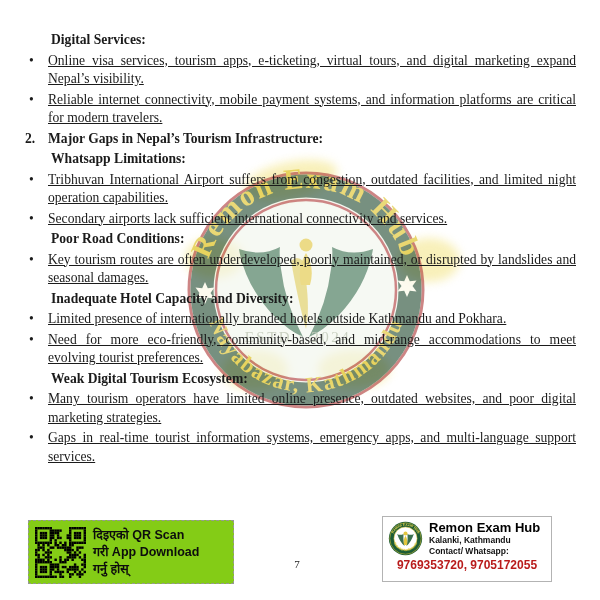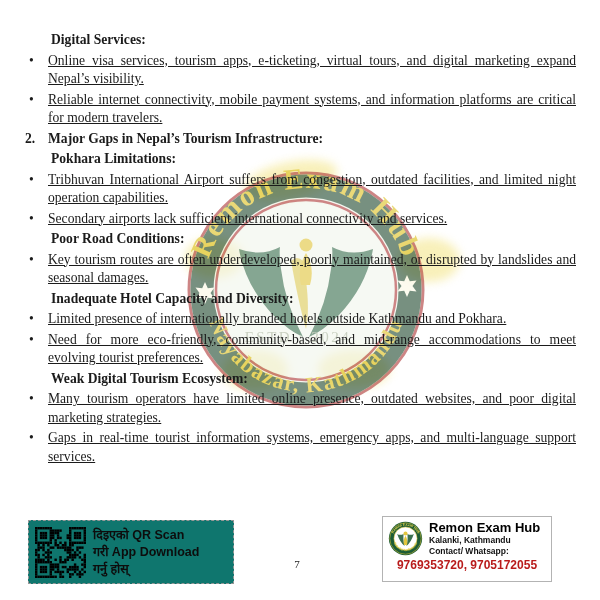--- a/index.html
+++ b/index.html
@@ -16,21 +16,21 @@
        font-size:13.6px;line-height:18.5px;}
   .item{margin:0 0 2px 0;}
   .h{font-weight:bold;margin-left:26px;}
   .num-h{display:flex;font-weight:bold;}
   .num-h .num{width:23px;flex:none;}
   .bullet{position:relative;padding-left:23px;text-align:justify;text-align-last:left;text-decoration:underline;}
   .bullet::before{content:"\2022";position:absolute;left:4px;top:0;}
 
   
   .qr-box{position:absolute;left:28px;top:520px;width:206px;height:64px;box-sizing:border-box;
-          border:1.5px dashed #979797;background:#0f766e;display:flex;align-items:center;
+          border:1.5px dashed #979797;background:#84cc16;display:flex;align-items:center;
           gap:7px;padding:4px 6px;z-index:3;}
   .qr-box svg{flex:none;}
   .qr-text{font-family:"Liberation Sans",sans-serif;font-weight:bold;font-size:12.5px;
            line-height:17px;color:#0d0d0d;white-space:nowrap;}
   .page-num{position:absolute;left:282px;top:558px;width:30px;text-align:center;
             font-size:11px;color:#222;z-index:3;}
   .info-box{position:absolute;left:382px;top:516px;width:170px;height:66px;box-sizing:border-box;
             border:1px solid #b3b3b3;background:#fff;padding:3px 4px 2px 4px;z-index:3;
             font-family:"Liberation Sans",sans-serif;}
   .info-row{display:flex;align-items:center;gap:5px;}
@@ -86,21 +86,21 @@
   </div>
 
   <div class="doc">
     <div class="item h">Digital Services:</div>
     <div class="item bullet">Online visa services, tourism apps, e-ticketing, virtual tours, and digital marketing expand Nepal’s visibility.</div>
     <div class="item bullet">Reliable internet connectivity, mobile payment systems, and information platforms are critical for modern travelers.</div>
     <div class="item num-h">
       <span class="num">2.</span>
       <span>Major Gaps in Nepal’s Tourism Infrastructure:</span>
     </div>
-    <div class="item h">Pokhara Limitations:</div>
+    <div class="item h">Whatsapp Limitations:</div>
     <div class="item bullet">Tribhuvan International Airport suffers from congestion, outdated facilities, and limited night operation capabilities.</div>
     <div class="item bullet">Secondary airports lack sufficient international connectivity and services.</div>
     <div class="item h">Poor Road Conditions:</div>
     <div class="item bullet">Key tourism routes are often underdeveloped, poorly maintained, or disrupted by landslides and seasonal damages.</div>
     <div class="item h">Inadequate Hotel Capacity and Diversity:</div>
     <div class="item bullet">Limited presence of internationally branded hotels outside Kathmandu and Pokhara.</div>
     <div class="item bullet">Need for more eco-friendly, community-based, and mid-range accommodations to meet evolving tourist preferences.</div>
     <div class="item h">Weak Digital Tourism Ecosystem:</div>
     <div class="item bullet">Many tourism operators have limited online presence, outdated websites, and poor digital marketing strategies.</div>
     <div class="item bullet">Gaps in real-time tourist information systems, emergency apps, and multi-language support services.</div>

